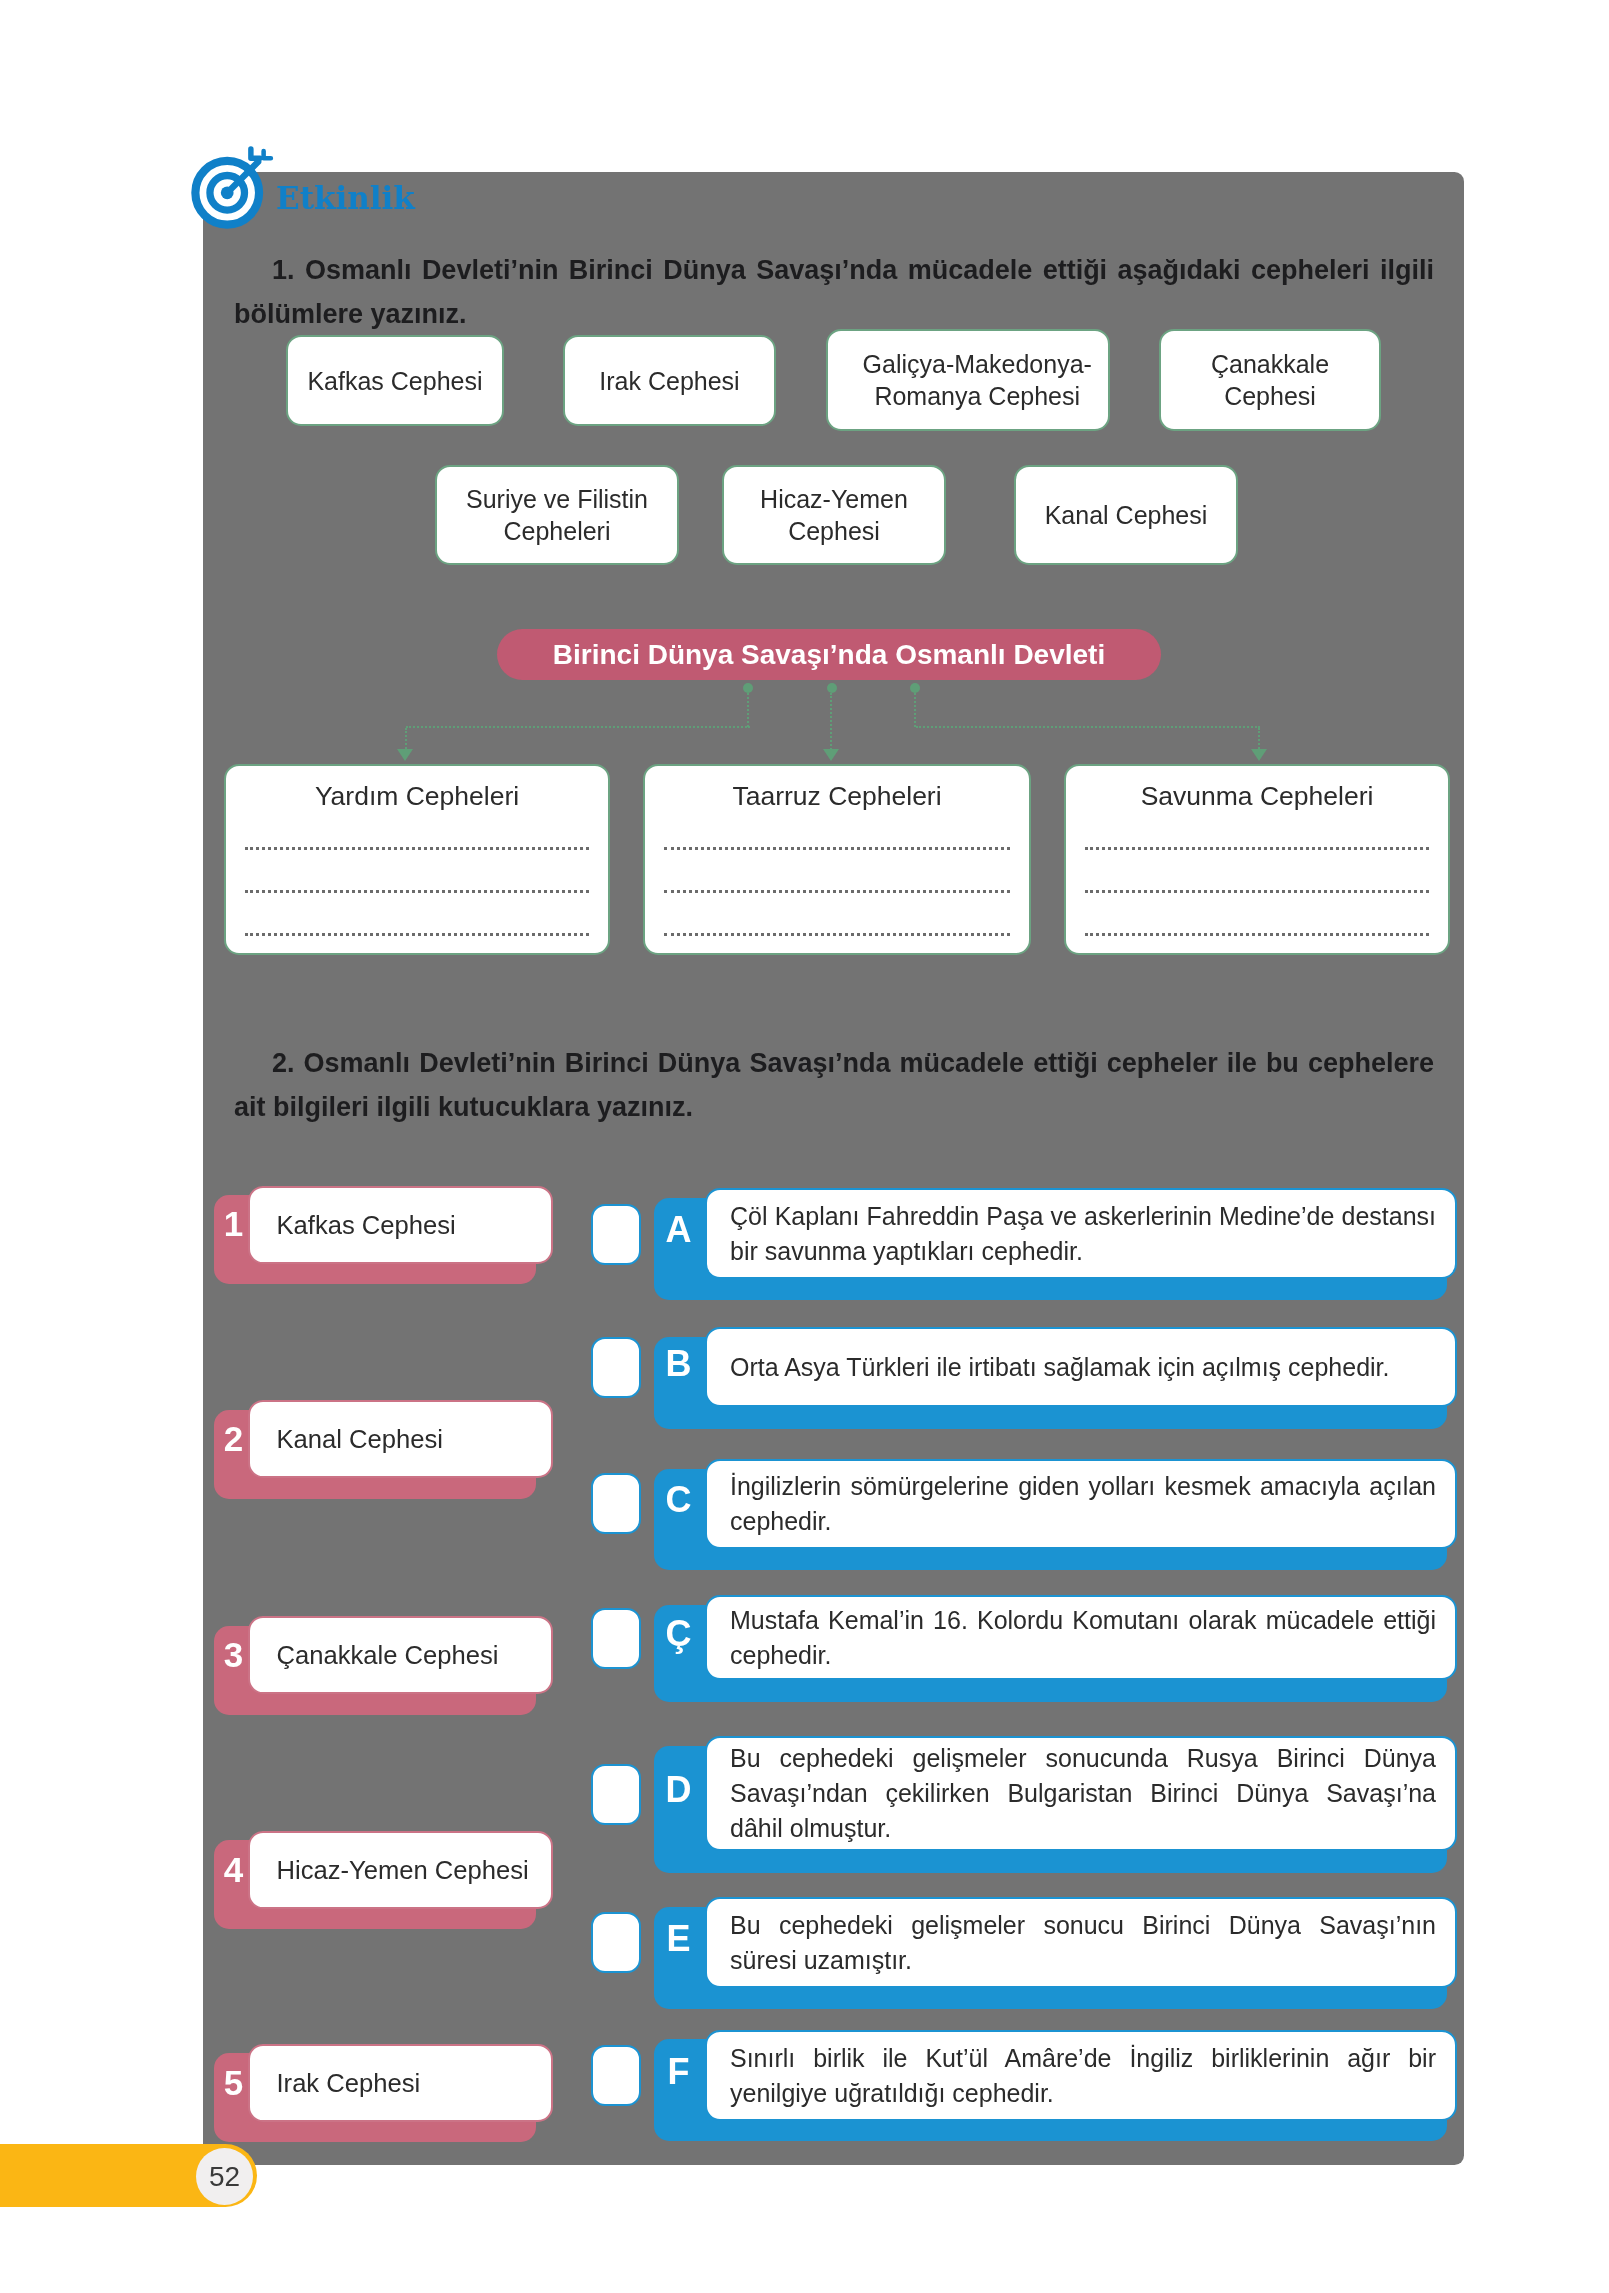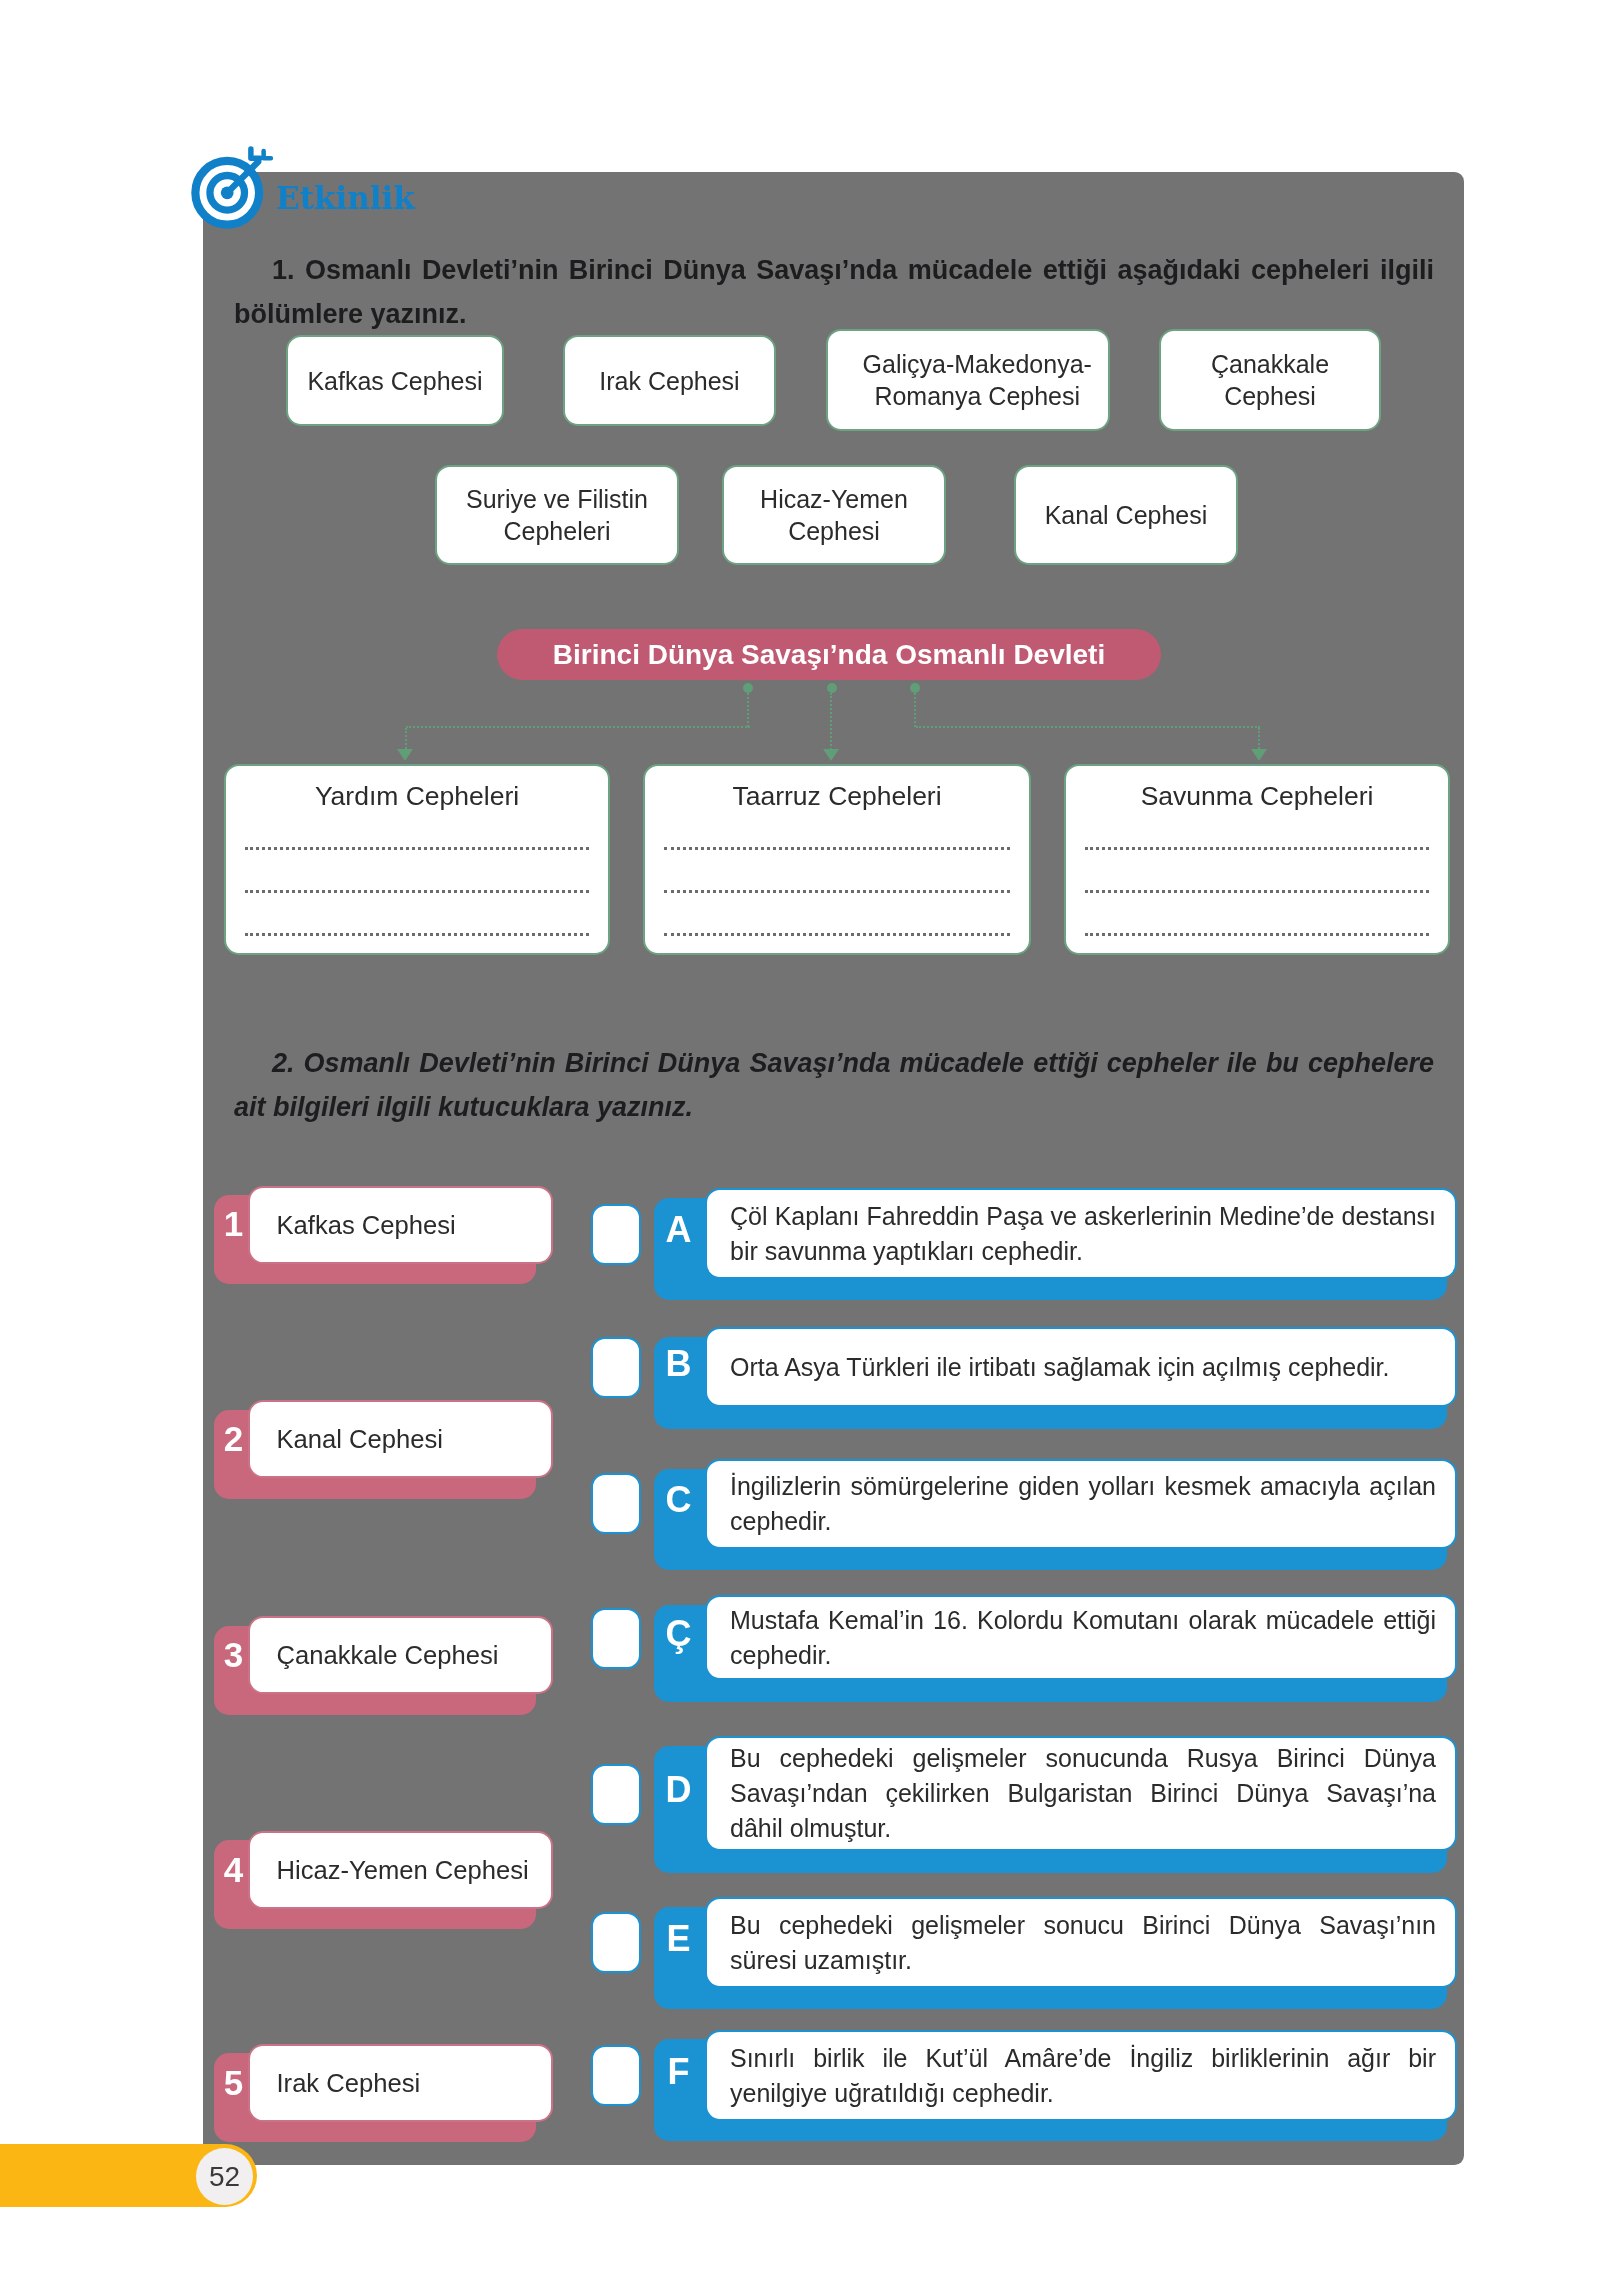--- a/index.html
+++ b/index.html
@@ -122,21 +122,21 @@
       <div class="wline" style="top:124px;"></div>
       <div class="wline" style="top:167px;"></div>
     </div>
     <div class="catbox" style="left:861px;width:386px;">
       <div class="cat-title">Savunma Cepheleri</div>
       <div class="wline" style="top:81px;"></div>
       <div class="wline" style="top:124px;"></div>
       <div class="wline" style="top:167px;"></div>
     </div>
 
-    <div class="qtext" style="top:869px;font-style:italic;">2. Osmanlı Devleti’nin Birinci Dünya Savaşı’nda mücadele ettiği cepheler ile bu cephelere ait bilgileri ilgili kutucuklara yazınız.</div>
+    <div class="qtext" style="top:869px;">2. Osmanlı Devleti’nin Birinci Dünya Savaşı’nda mücadele ettiği cepheler ile bu cephelere ait bilgileri ilgili kutucuklara yazınız.</div>
     <div class="colhdr" style="left:57px;width:246px;">Cepheler</div>
     <div class="colhdr" style="left:738px;width:284px;">Bilgiler</div>
 
     <div class="fback" style="top:1023px;"></div>
     <span class="fnum" style="top:1032px;">1</span>
     <div class="fcard" style="top:1014px;">Kafkas Cephesi</div>
 
     <div class="fback" style="top:1238px;"></div>
     <span class="fnum" style="top:1247px;">2</span>
     <div class="fcard" style="top:1228px;">Kanal Cephesi</div>

